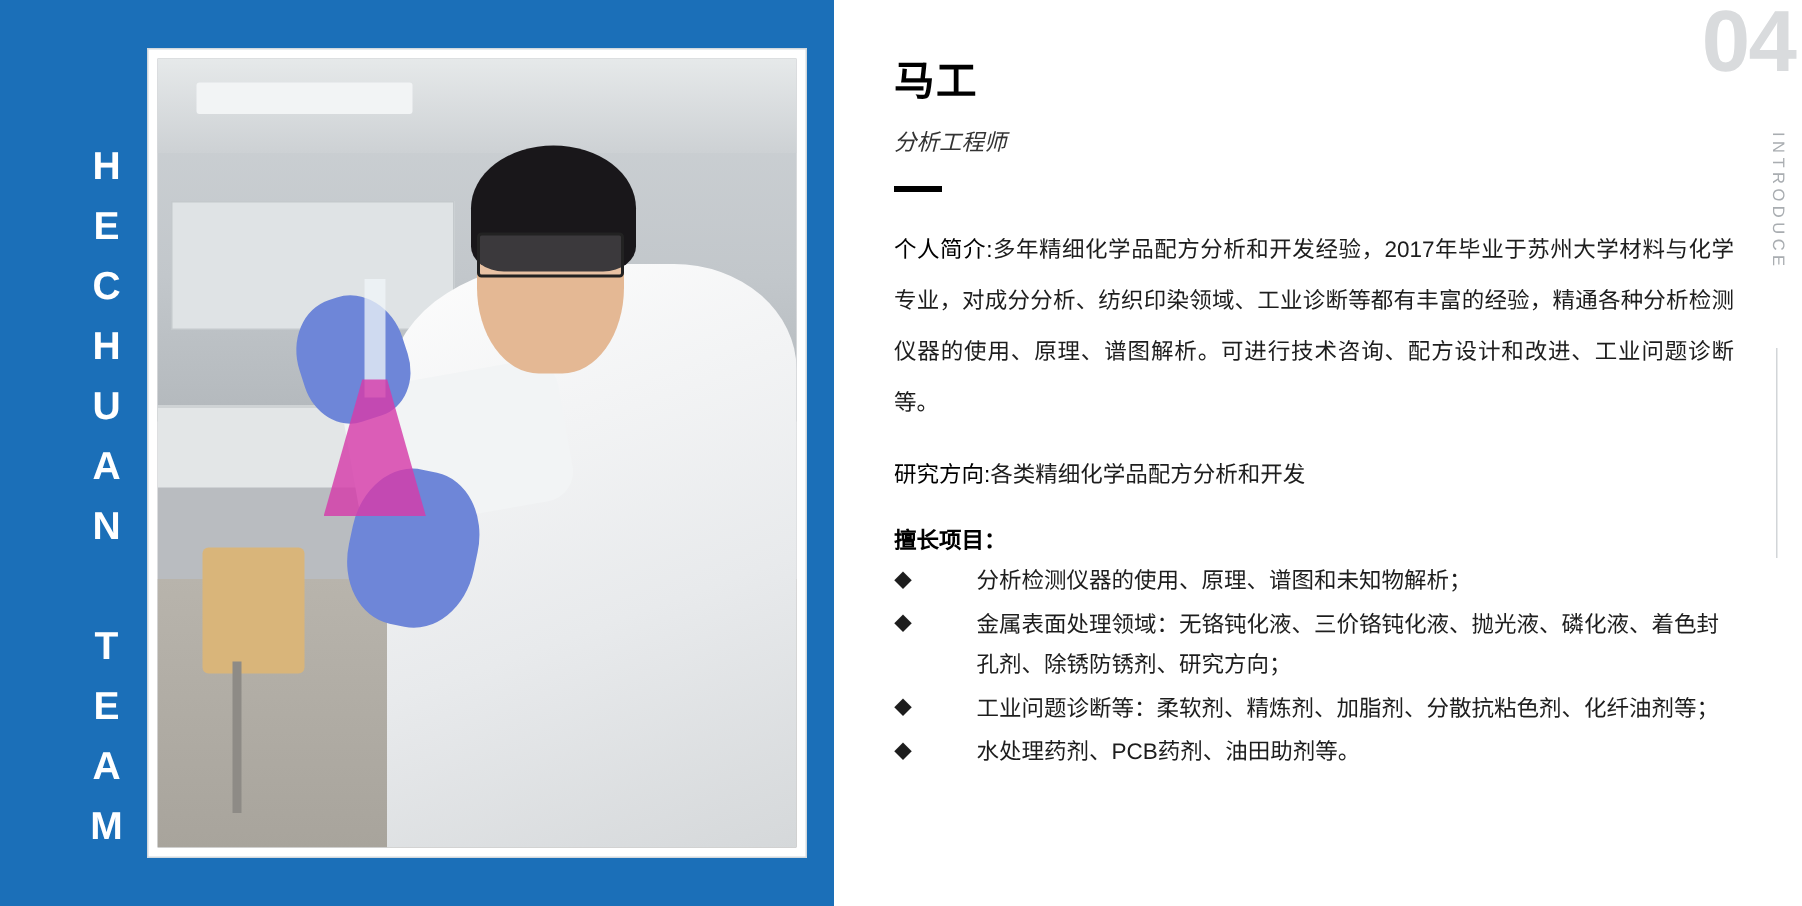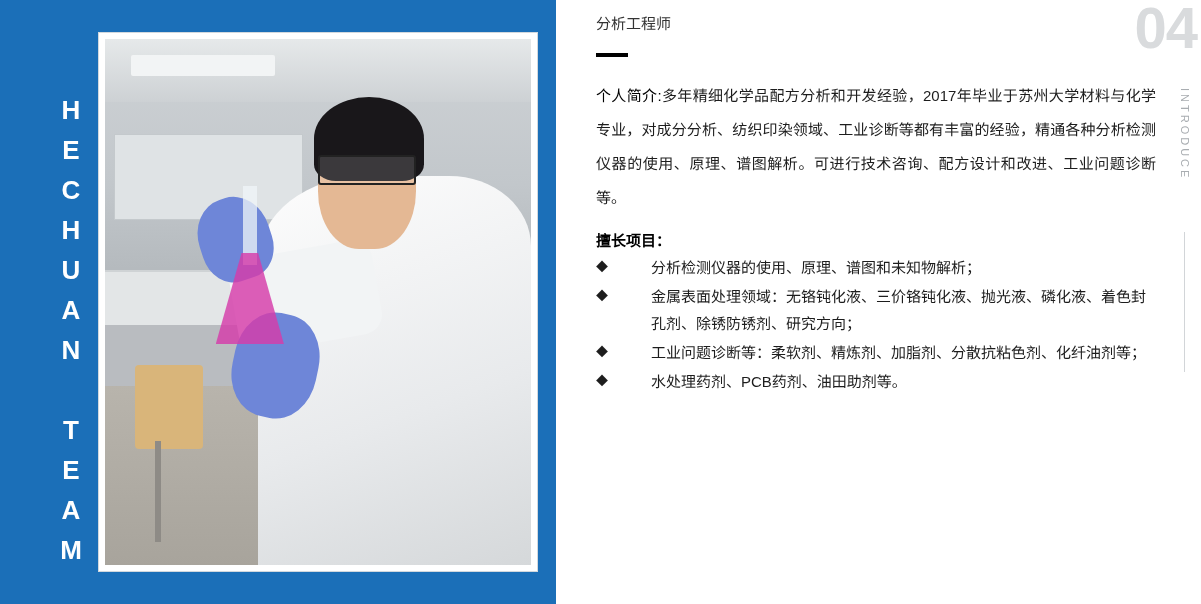--- a/index.html
+++ b/index.html
@@ -143,20 +143,21 @@
     margin: 32px 0 0 0;
     font-size: 27px;
     font-weight: bold;
     color: #000000;
     letter-spacing: 1px;
   }
   .person-role {
     margin: 12px 0 12px 0;
     font-size: 15px;
     color: #333333;
+    font-style: italic;
   }
   .rule {
     margin: 20px 0 22px 0;
     width: 32px;
     height: 4px;
     background: #000000;
   }
   .para {
     font-size: 15px;
     line-height: 34px;
@@ -250,27 +251,31 @@
       <div class="glove-b"></div>
       <div class="flask">
         <div class="flask-neck"></div>
         <div class="flask-body"></div>
       </div>
     </div>
   </div>
 </div>
 
 <div class="content">
+  <h1 class="person-name">马工</h1>
   <div class="person-role">分析工程师</div>
   <div class="rule"></div>
 
   <p class="para">
     <b>个人简介:</b><span>多年精细化学品配方分析和开发经验，2017年毕业于苏州大学材料与化学专业，对成分分析、纺织印染领域、工业诊断等都有丰富的经验，精通各种分析检测仪器的使用、原理、谱图解析。可进行技术咨询、配方设计和改进、工业问题诊断等。</span>
   </p>
 
+  <p class="para">
+    <b>研究方向:</b><span>各类精细化学品配方分析和开发</span>
+  </p>
 
   <div class="section-head">擅长项目：</div>
 
   <div class="bullets">
     <div class="bullet">
       <span class="marker">◆</span>
       <span class="btext">分析检测仪器的使用、原理、谱图和未知物解析；</span>
     </div>
     <div class="bullet">
       <span class="marker">◆</span>

